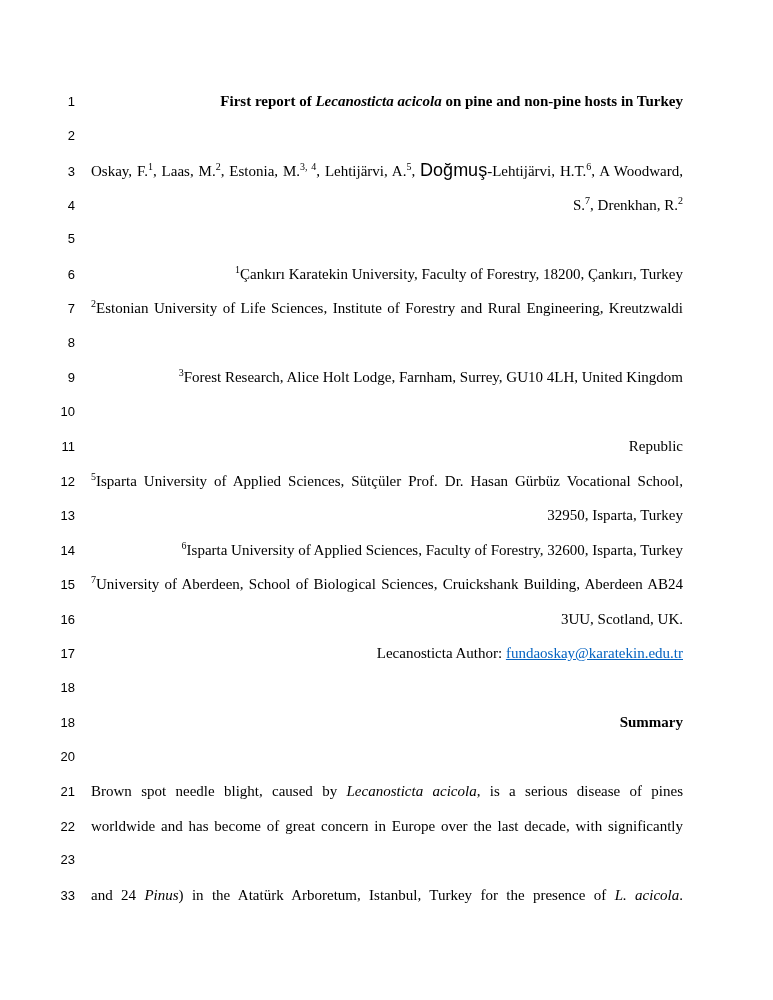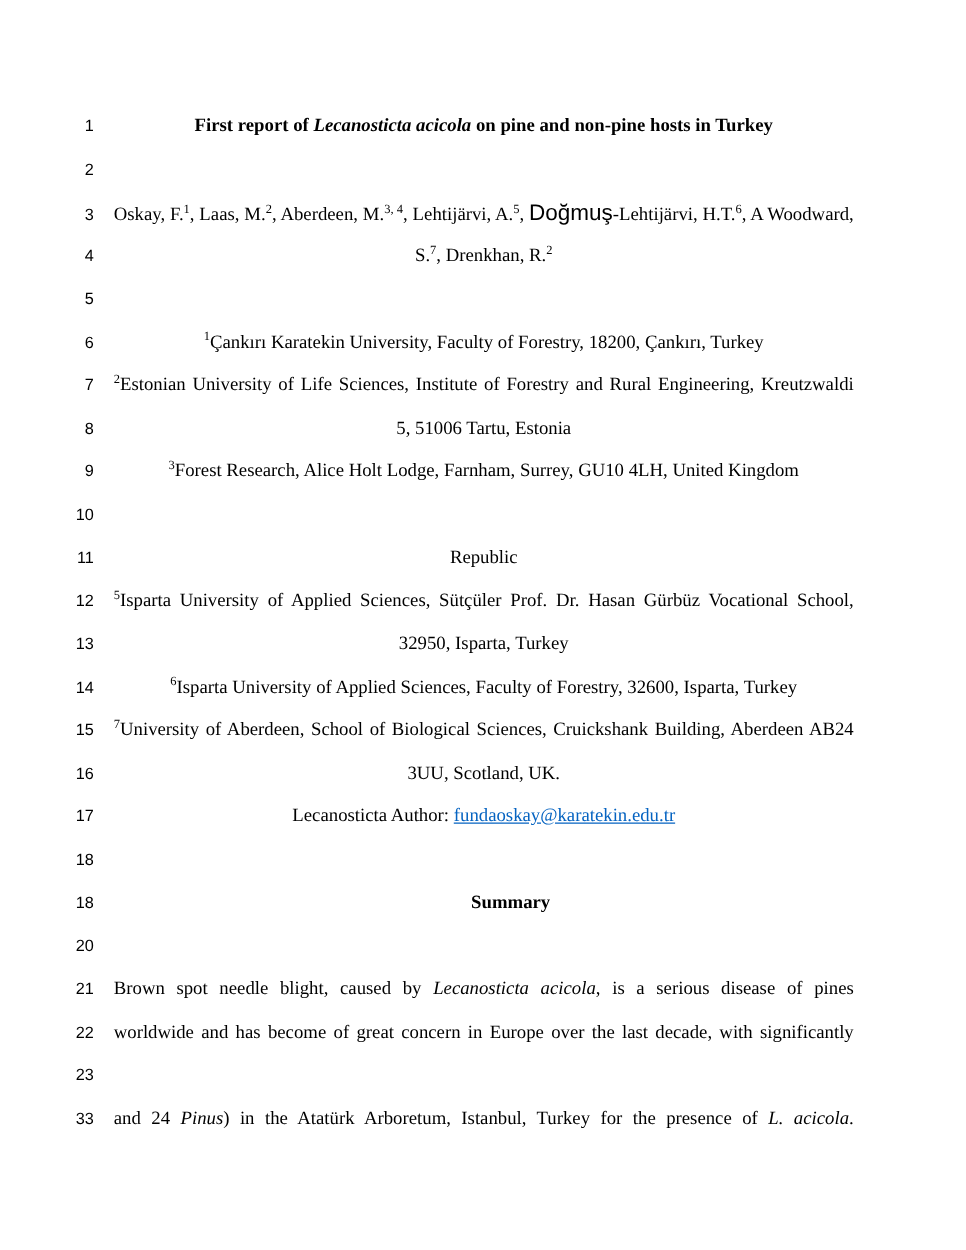--- a/index.html
+++ b/index.html
@@ -35,21 +35,21 @@
     font-family: "Liberation Sans", sans-serif;
     font-size: 13px;
     color: #000000;
   }
   .txt {
     flex: none;
     display: block;
     width: 592px;
     margin-left: 16px;
     font-size: 15px;
-    text-align: center;
+    text-align: right;
   }
   .line.just .txt {
     text-align: justify;
     text-align-last: justify;
   }
   .s-b  { font-weight: bold; }
   .s-i  { font-style: italic; }
   .s-sup {
     font-size: 10px;
     position: relative;
@@ -73,41 +73,40 @@
       <div class="line">
         <span class="num">1</span>
         <span class="txt"><span class="s-b">First report of </span><span class="s-b s-i">Lecanosticta acicola</span><span class="s-b"> on pine and non-pine hosts in Turkey</span></span>
       </div>
       <div class="line">
         <span class="num">2</span>
         <span class="txt"></span>
       </div>
       <div class="line just">
         <span class="num">3</span>
-        <span class="txt"><span>Oskay, F.</span><span class="s-sup">1</span><span>, Laas, M.</span><span class="s-sup">2</span><span>, Aberdeen, M.</span><span class="s-sup">3, 4</span><span>, Lehtijärvi, A.</span><span class="s-sup">5</span><span>, </span><span class="s-sans">Doğmuş</span><span>-Lehtijärvi, H.T.</span><span class="s-sup">6</span><span>, A Woodward,</span></span>
+        <span class="txt"><span>Oskay, F.</span><span class="s-sup">1</span><span>, Laas, M.</span><span class="s-sup">2</span><span>, Estonia, M.</span><span class="s-sup">3, 4</span><span>, Lehtijärvi, A.</span><span class="s-sup">5</span><span>, </span><span class="s-sans">Doğmuş</span><span>-Lehtijärvi, H.T.</span><span class="s-sup">6</span><span>, A Woodward,</span></span>
       </div>
       <div class="line">
         <span class="num">4</span>
         <span class="txt"><span>S.</span><span class="s-sup">7</span><span>, Drenkhan, R.</span><span class="s-sup">2</span></span>
       </div>
       <div class="line">
         <span class="num">5</span>
         <span class="txt"></span>
       </div>
       <div class="line">
         <span class="num">6</span>
         <span class="txt"><span class="s-sup">1</span><span>Çankırı Karatekin University, Faculty of Forestry, 18200, Çankırı, Turkey</span></span>
       </div>
       <div class="line just">
         <span class="num">7</span>
         <span class="txt"><span class="s-sup">2</span><span>Estonian University of Life Sciences, Institute of Forestry and Rural Engineering, Kreutzwaldi</span></span>
       </div>
       <div class="line">
         <span class="num">8</span>
-        <span class="txt"><span>5, 51006 Tartu, Estonia</span></span>
       </div>
       <div class="line">
         <span class="num">9</span>
         <span class="txt"><span class="s-sup">3</span><span>Forest Research, Alice Holt Lodge, Farnham, Surrey, GU10 4LH, United Kingdom</span></span>
       </div>
       <div class="line just">
         <span class="num">10</span>
       </div>
       <div class="line">
         <span class="num">11</span>

